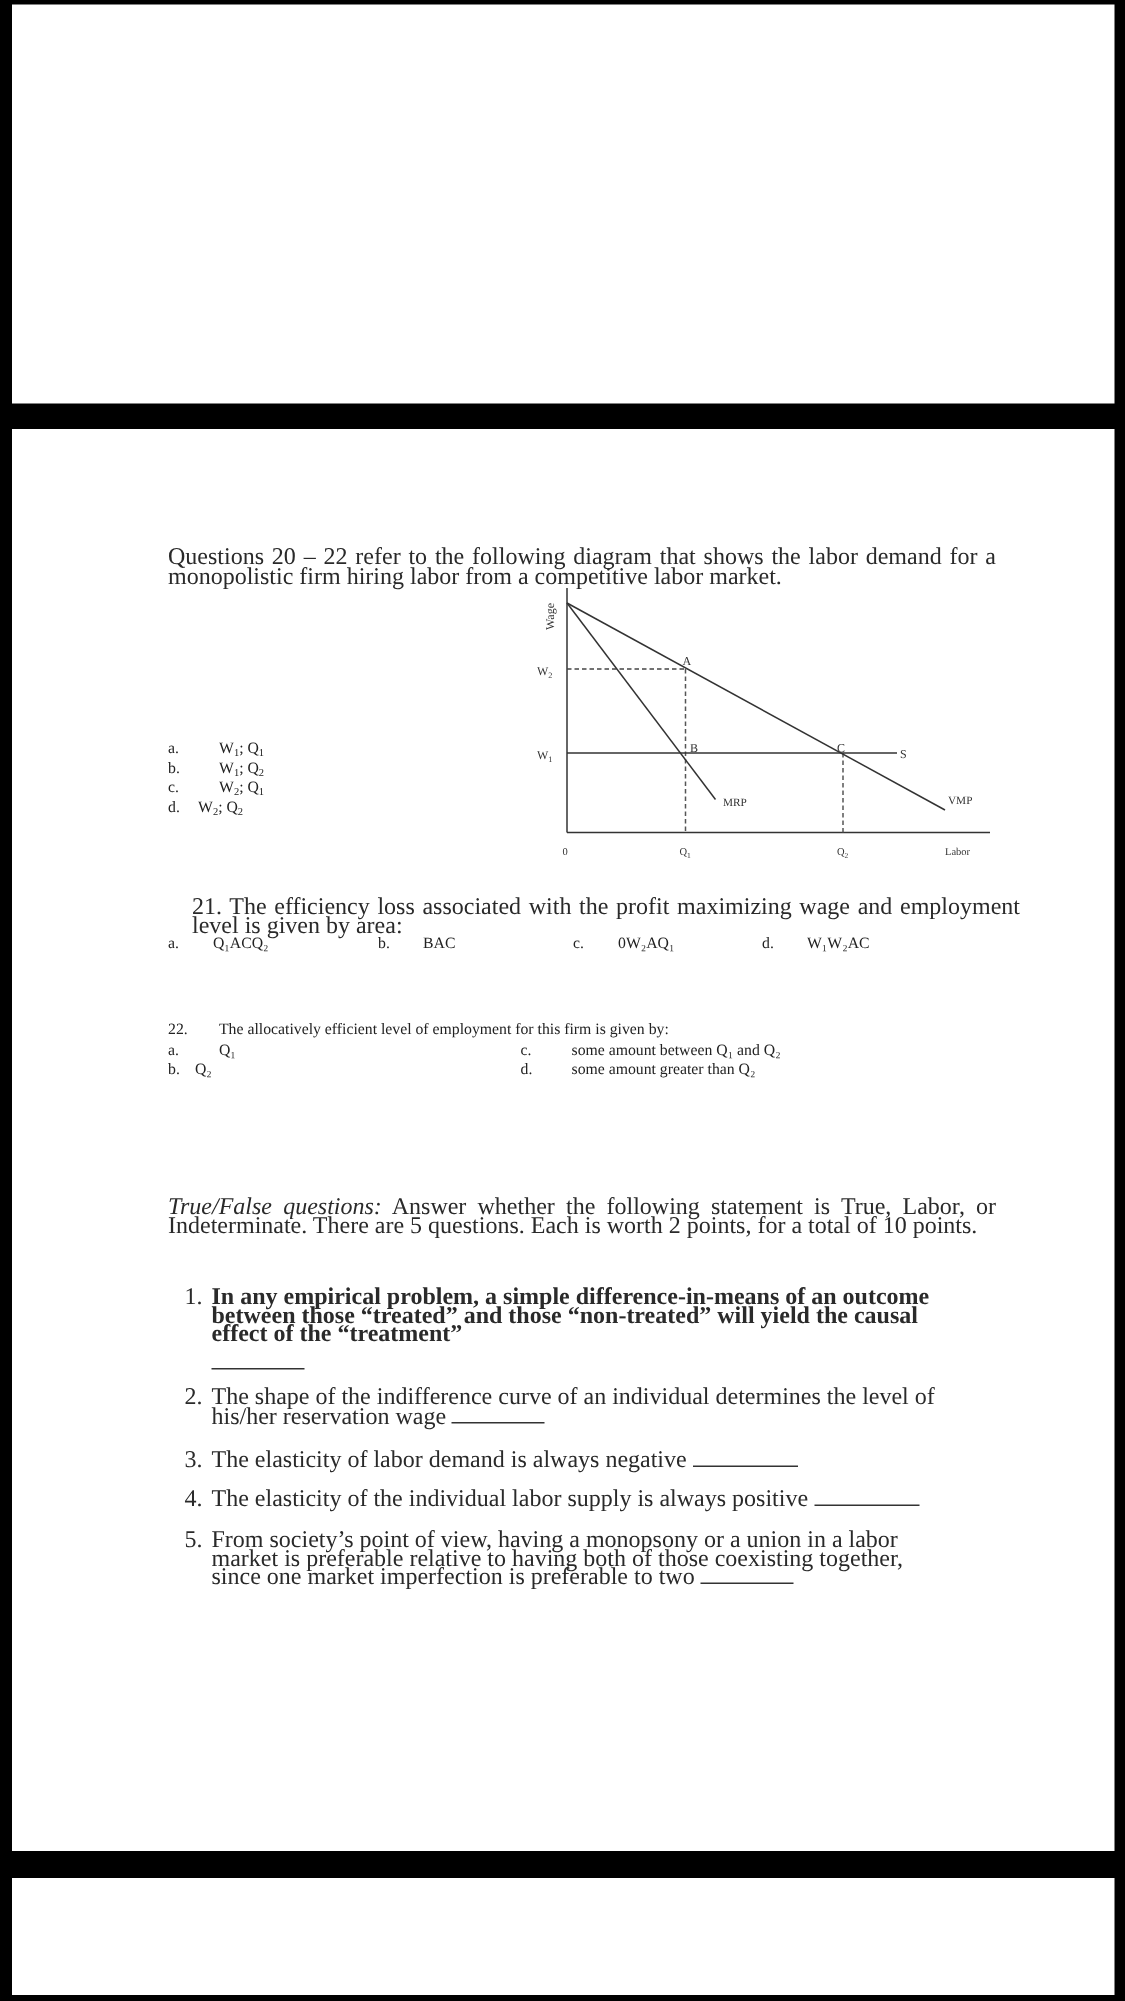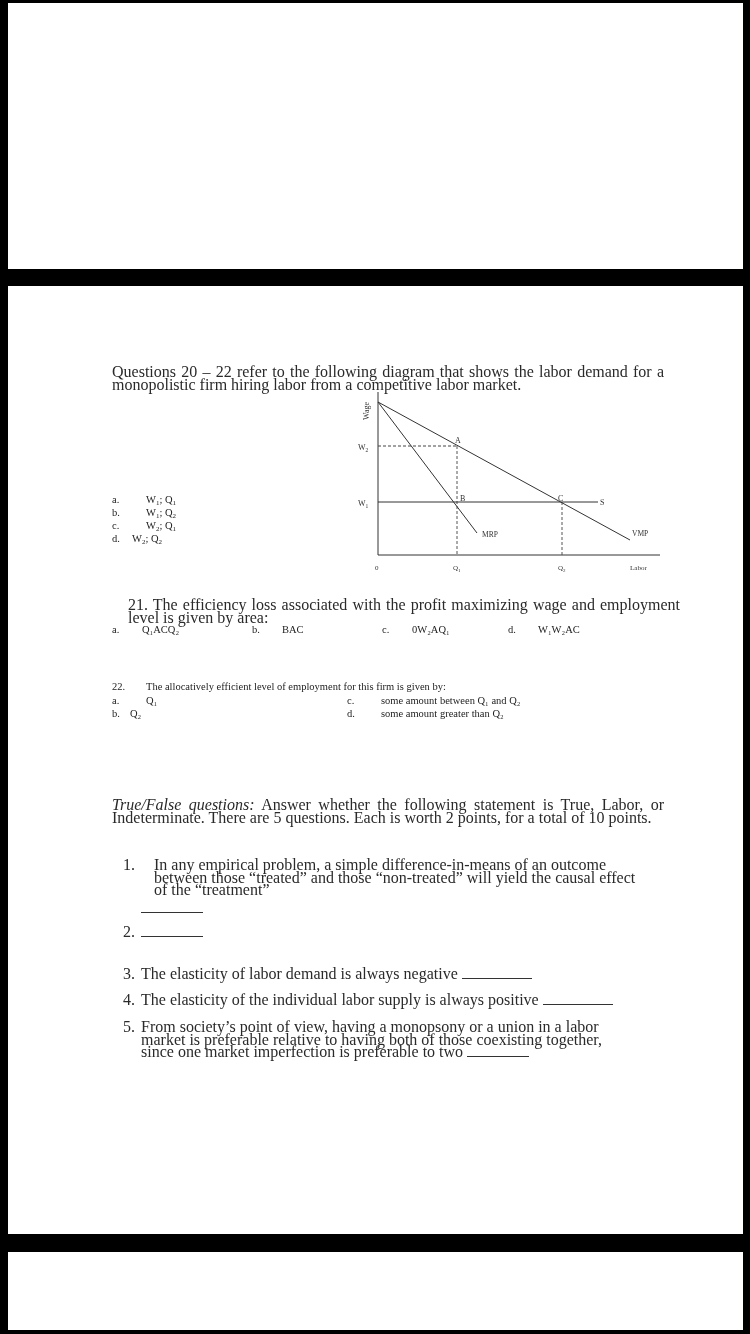--- a/index.html
+++ b/index.html
@@ -138,27 +138,27 @@
     <b><i>True/False questions:</i></b>
     <span>Answer whether the following statement is</span>
     <b>True</b>,
     <b>Labor</b>,
     <span>or</span>
     <b>Indeterminate</b><span>. There are 5 questions. Each is worth 2 points, for a total of 10 points.</span>
   </div>
 
   <div class="txt" style="left:104px; top:573px; width:530px;">
     <span style="position:absolute; left:11px;">1.</span>
-    <div style="margin-left:42px;">In any empirical problem, a simple difference-in-means of an outcome between those “treated” and those “non-treated” will yield the causal effect of the “treatment”</div>
+    <div style="margin-left:29px;font-weight:bold;">In any empirical problem, a simple difference-in-means of an outcome between those “treated” and those “non-treated” will yield the causal effect of the “treatment”</div>
     <span class="blank" style="margin-left:29px; margin-top:6px; width:62px;"></span>
   </div>
 
   <div class="txt" style="left:104px; top:640px; width:530px;">
     <span style="position:absolute; left:11px;">2.</span>
-    <div style="margin-left:29px;">
+    <div style="margin-left:29px;"><span>The shape of the indifference curve of an individual determines the level of his/her reservation wage</span>
       <span class="blank" style="width:62px;"></span></div>
   </div>
 
   <div class="txt" style="left:104px; top:682px; width:530px;">
     <span style="position:absolute; left:11px;">3.</span>
     <div style="margin-left:29px;"><span>The elasticity of labor demand is always negative</span>
       <span class="blank" style="width:70px;"></span></div>
   </div>
 
   <div class="txt" style="left:104px; top:708px; width:530px;">

